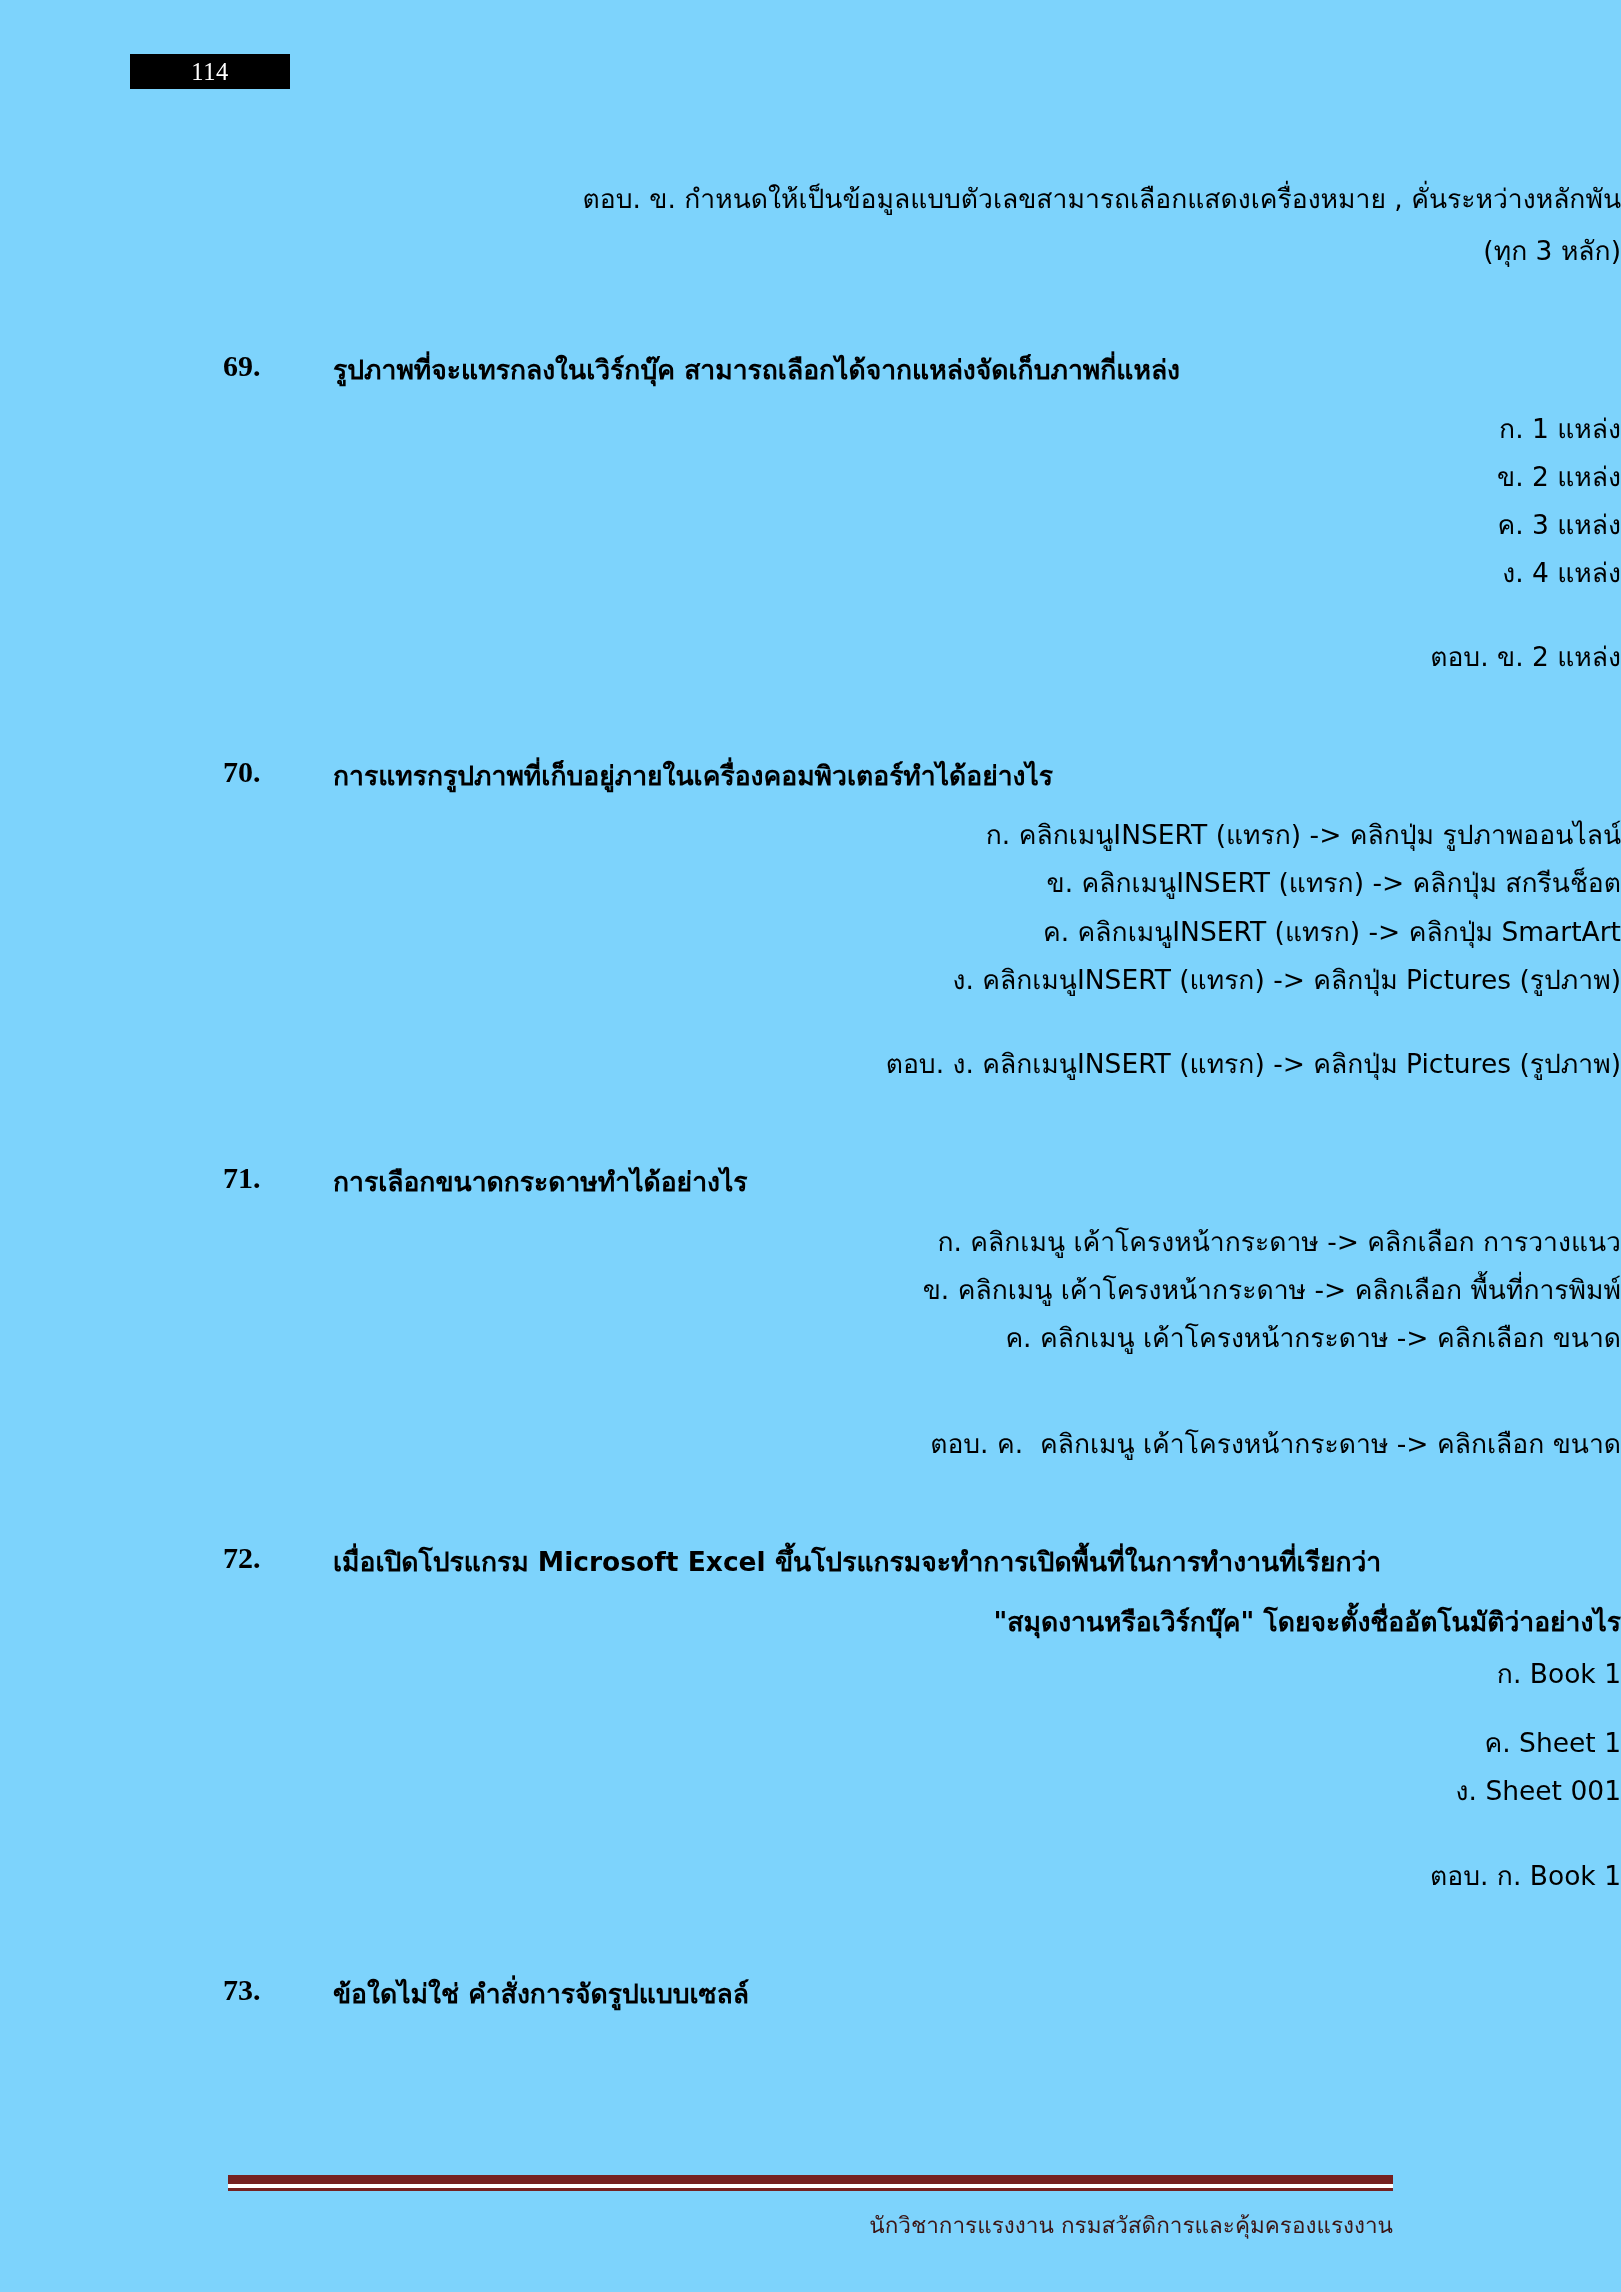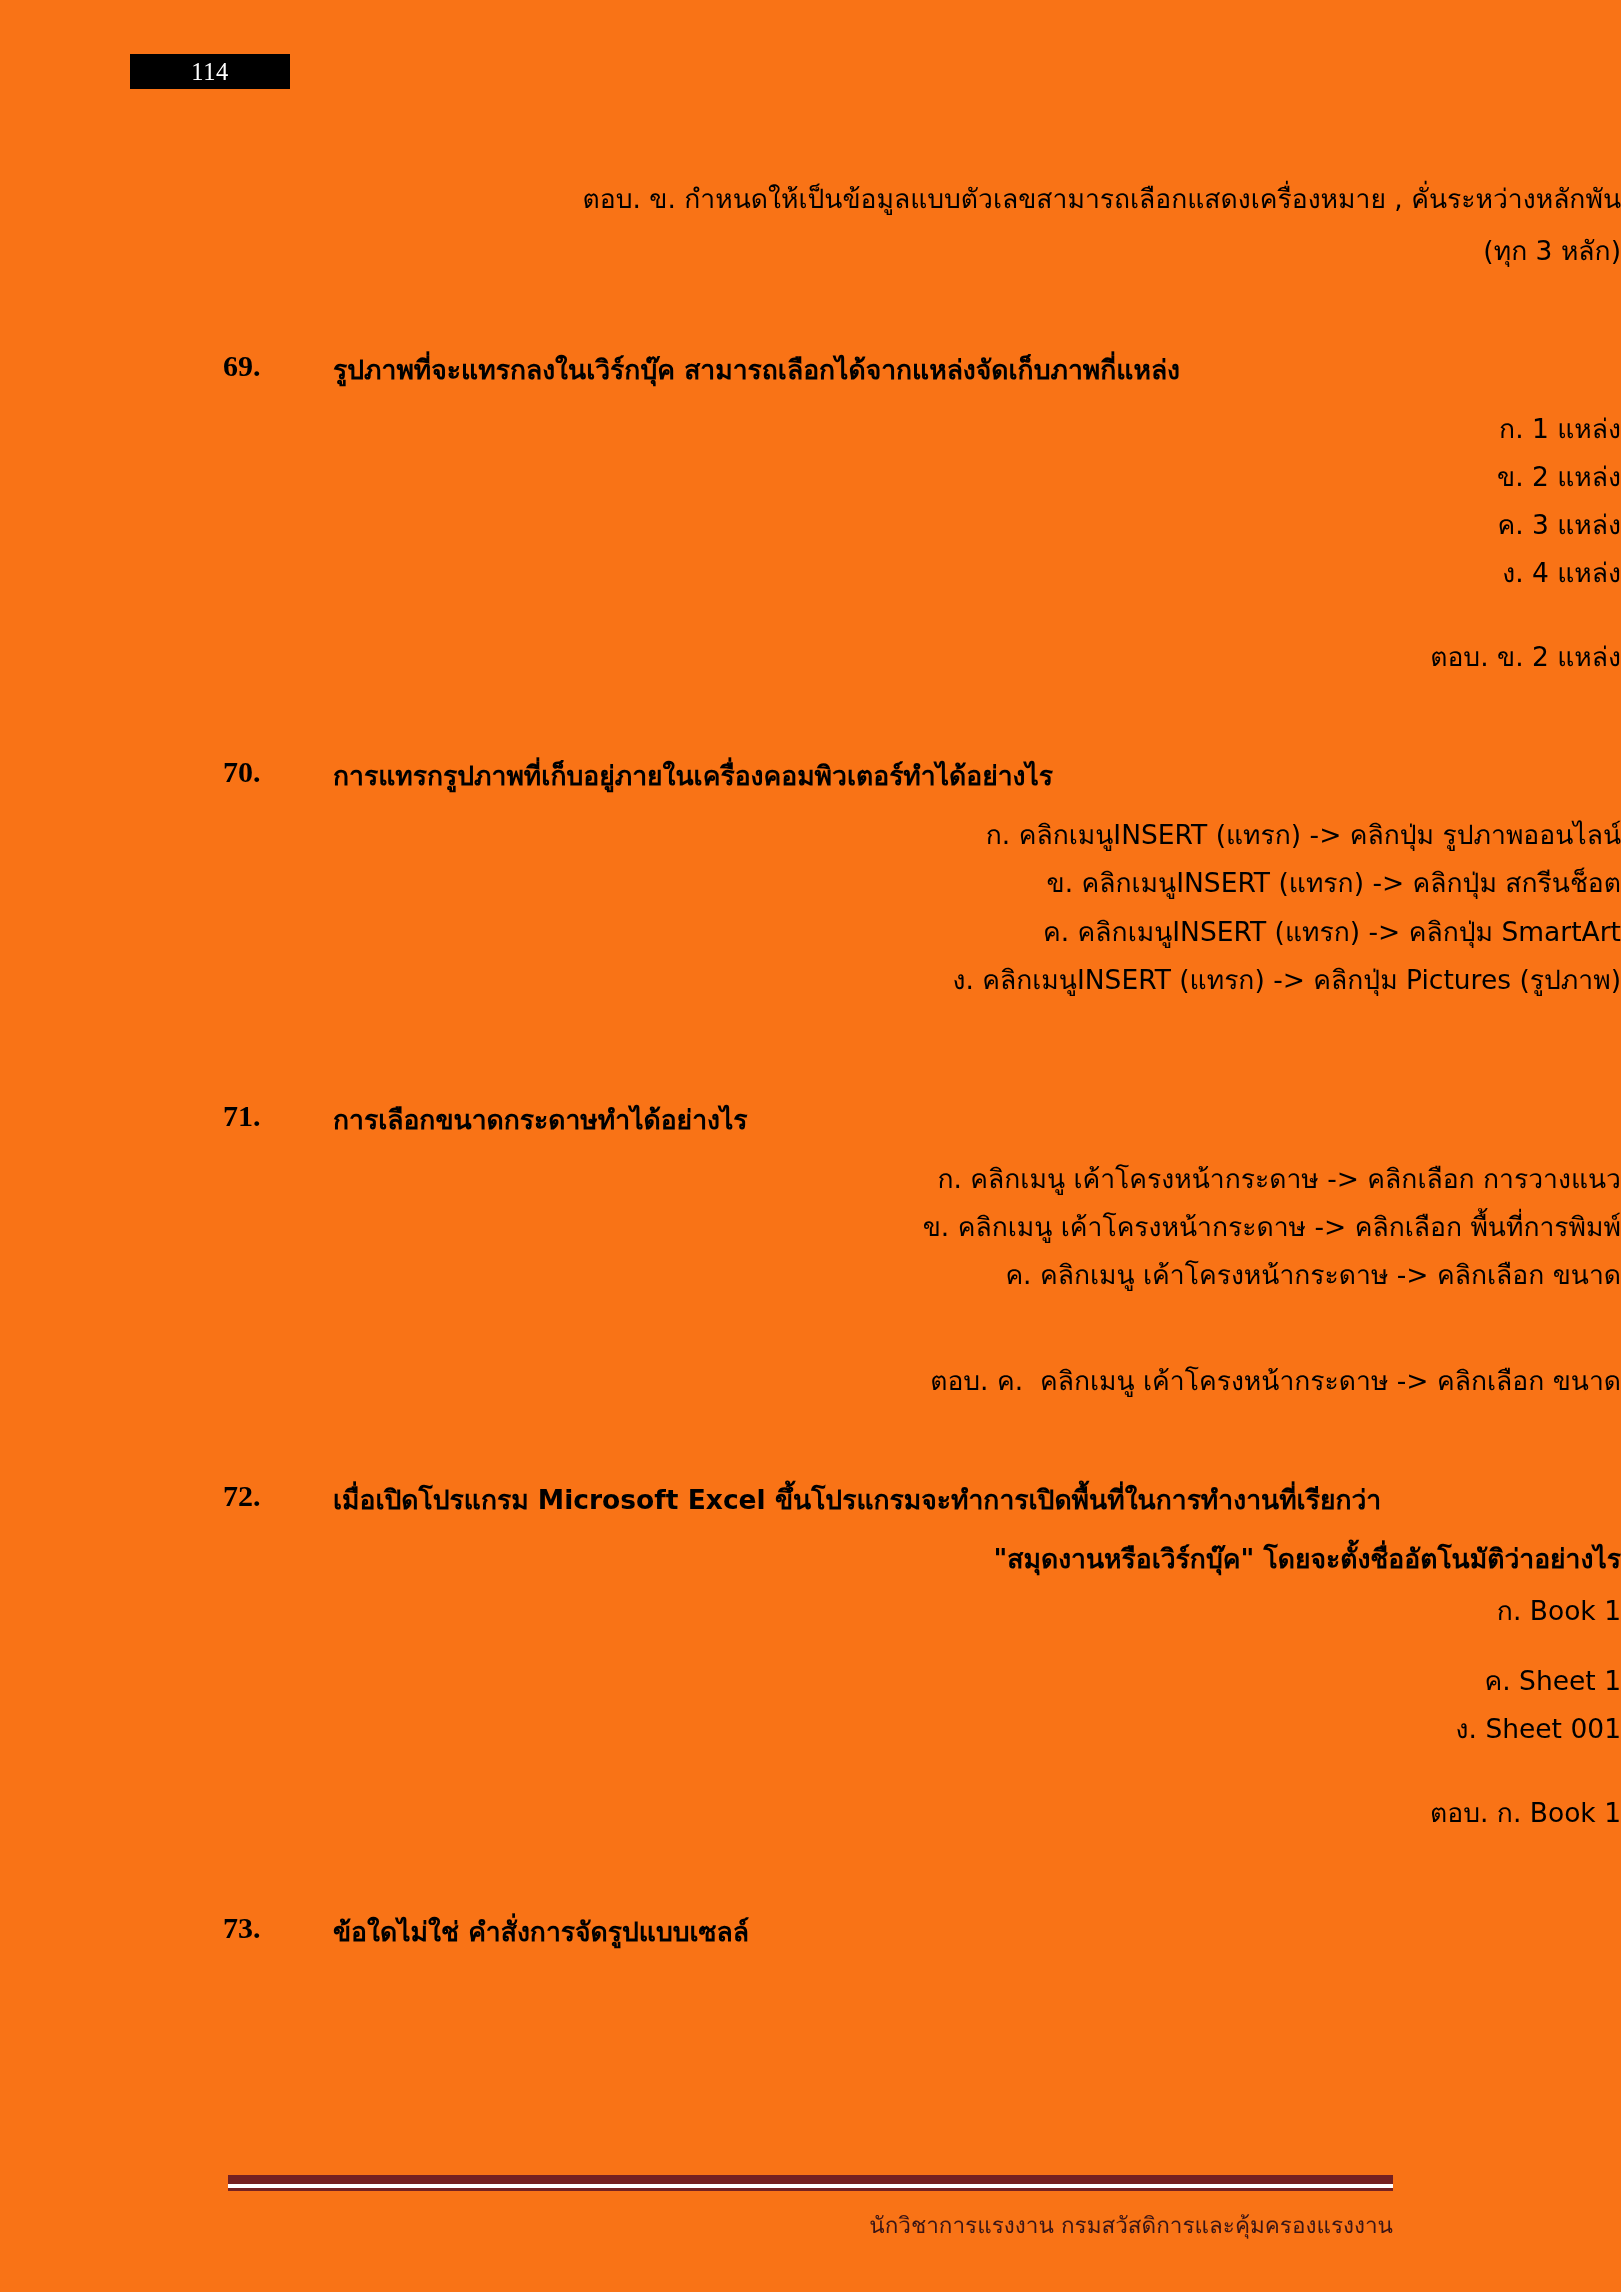--- a/index.html
+++ b/index.html
@@ -8,21 +8,21 @@
     background: #ffffff;
   }
   body {
     font-family: "DejaVu Sans", "Liberation Sans", sans-serif;
     color: #000000;
   }
   .page {
     position: relative;
     width: 1621px;
     height: 2293px;
-    background: #f97316;
+    background: #7dd3fc;
     box-sizing: border-box;
     overflow: hidden;
   }
 
   
   .page-number-bar {
     position: absolute;
     left: 130px;
     top: 54px;
     width: 160px;
@@ -162,20 +162,21 @@
     </div>
     <div class="sp-s"></div>
     <div class="line ind-choice">ก. คลิกเมนูINSERT (แทรก) -&gt; คลิกปุ่ม รูปภาพออนไลน์</div>
     <div class="choice-gap"></div>
     <div class="line ind-choice">ข. คลิกเมนูINSERT (แทรก) -&gt; คลิกปุ่ม สกรีนช็อต</div>
     <div class="choice-gap"></div>
     <div class="line ind-choice">ค. คลิกเมนูINSERT (แทรก) -&gt; คลิกปุ่ม SmartArt</div>
     <div class="choice-gap"></div>
     <div class="line ind-choice">ง. คลิกเมนูINSERT (แทรก) -&gt; คลิกปุ่ม Pictures (รูปภาพ)</div>
     <div class="choice-gap"></div>
+    <div class="line ind-answer">ตอบ. ง. คลิกเมนูINSERT (แทรก) -&gt; คลิกปุ่ม Pictures (รูปภาพ)</div>
 
     <div class="sp-xl"></div>
 
     <div class="qrow">
       <div class="qnum">71.</div>
       <div class="qbody">การเลือกขนาดกระดาษทำได้อย่างไร</div>
     </div>
     <div class="sp-s"></div>
     <div class="line ind-choice">ก. คลิกเมนู เค้าโครงหน้ากระดาษ -&gt; คลิกเลือก การวางแนว</div>
     <div class="choice-gap"></div>

